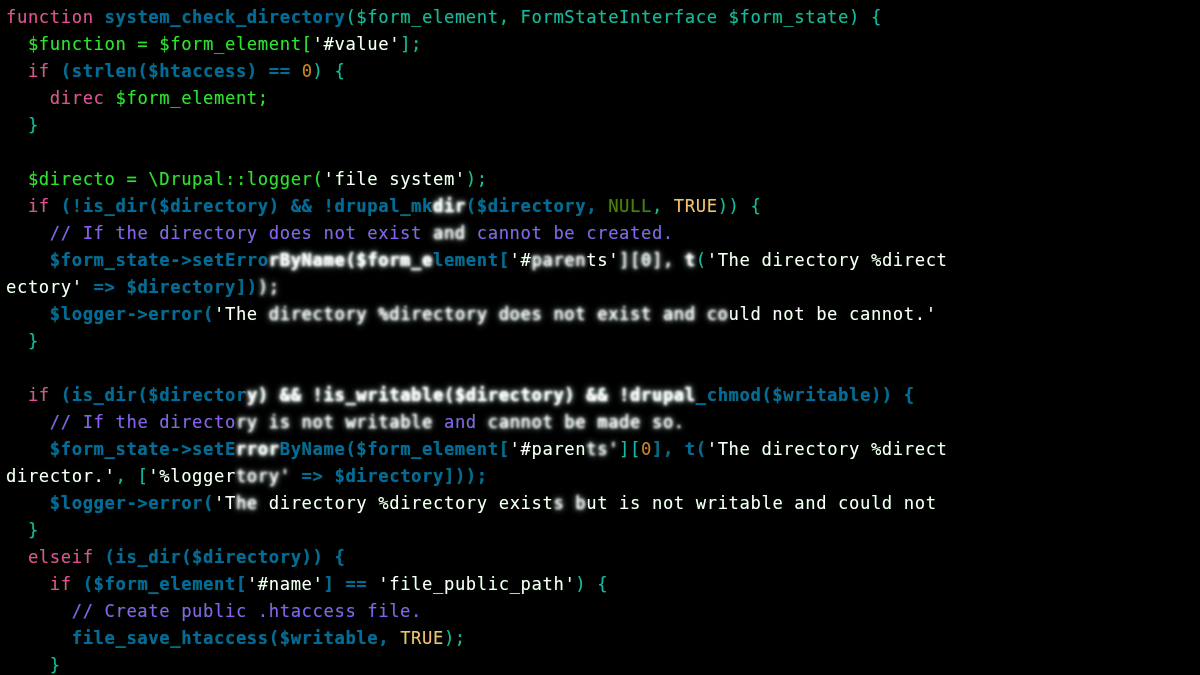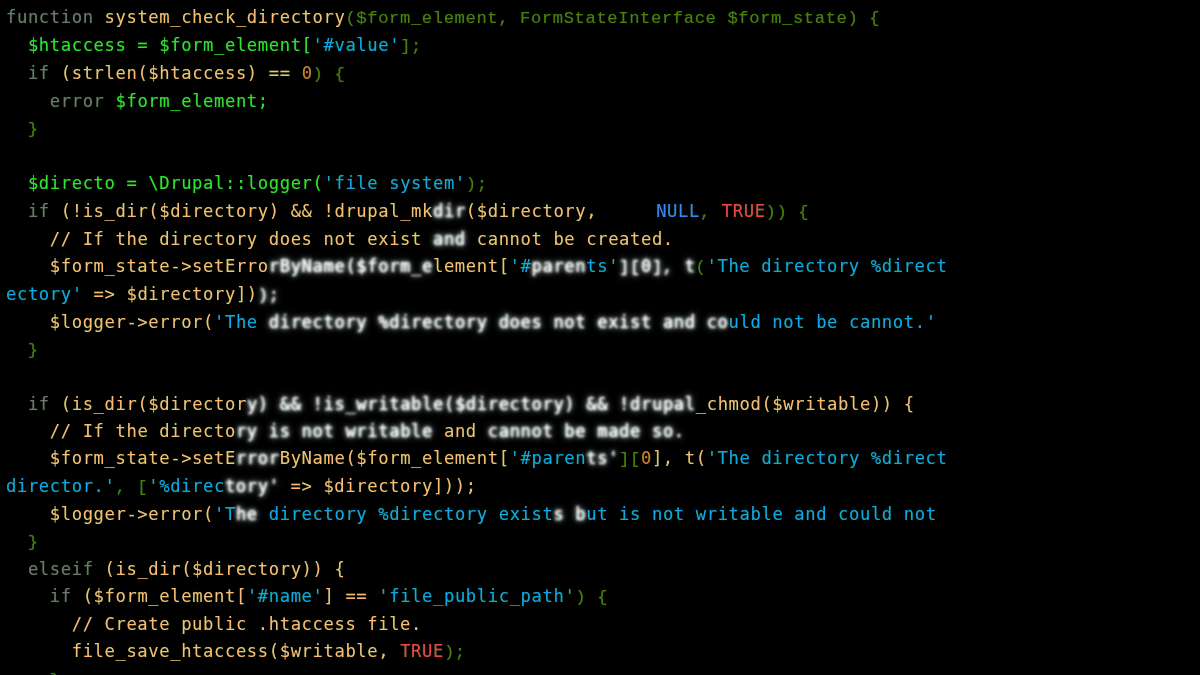--- a/index.html
+++ b/index.html
@@ -14,55 +14,55 @@
     margin: 0;
     padding: 4px 0 0 6px;
     font-family: "Menlo", "Consolas", "DejaVu Sans Mono", monospace;
     font-size: 17.2px;
     line-height: 27px;
     letter-spacing: 0.6px;
     white-space: pre;
     color: #2fe22f;
     text-shadow: 0 0 1px rgba(47,226,47,0.4);
   }
-  .kw   { color: #737373; margin-top: 45px; }       
-  .fn   { color: #fdba74; }       
+  .kw   { color: #ec4899; margin-top: 45px; }       
+  .fn   { color: #0369a1; font-weight: bold; }       
   .var  { color: #2fe22f; }       
-  .pun  { color: #4d7c0f; font-family: Liberation Mono, monospace; }       
-  .str  { color: #0ea5e9; }       
+  .pun  { color: #14b8a6; }       
+  .str  { color: #ffffff; }       
   .num  { color: #d97a2a; }       
-  .null { color: #3b82f6; margin-left: 48px; }
-  .bool { color: #ef4444; }
-  .cmt  { color: #fdba74; font-style: normal; margin-top: 12px; }       
+  .null { color: #4d7c0f; }
+  .bool { color: #fdba74; }
+  .cmt  { color: #8b5cf6; font-style: normal; margin-top: 12px; }       
   .bright {
     color: #ffffff !important;
     filter: blur(1.2px);
     text-shadow: 0 0 3px #fff, 0 0 6px #cfe;
   }
 </style>
 </head>
 <body>
 
 <pre class="code"><span class="kw">function</span><span class="fn"> system_check_directory</span><span class="pun">($form_element, FormStateInterface $form_state) {</span>
-<span class="var">  $htaccess = $form_element[</span><span class="str">'#value'</span><span class="pun">];</span>
+<span class="var">  $function = $form_element[</span><span class="str">'#value'</span><span class="pun">];</span>
 <span>  </span><span class="kw">if</span><span class="fn"> (strlen($htaccess) == </span><span class="num">0</span><span class="pun">) {</span>
-<span>    </span><span class="kw">error</span><span class="var"> $form_element;</span>
+<span>    </span><span class="kw">direc</span><span class="var"> $form_element;</span>
 <span class="pun">  }</span>
 <span></span>
 <span class="var">  $directo = \Drupal::logger(</span><span class="str">'file system'</span><span class="pun">);</span>
 <span>  </span><span class="kw">if</span><span class="fn"> (!is_dir($directory) &amp;&amp; !drupal_mk</span><span class="fn bright">dir</span><span class="fn">($directory, </span><span class="null">NULL</span><span class="pun">, </span><span class="bool">TRUE</span><span class="pun">)) {</span>
 <span>    </span><span class="cmt">// If the directory does not exist </span><span class="cmt bright">and</span><span class="cmt"> cannot be created.</span>
 <span class="fn">    $form_state-&gt;setErro</span><span class="fn bright">rByName($form_e</span><span class="fn">lement[</span><span class="str">'#</span><span class="str bright">paren</span><span class="str">ts'</span><span class="pun bright">][</span><span class="num bright">0</span><span class="pun bright">], </span><span class="fn bright">t</span><span class="pun">(</span><span class="str">'The directory %direct</span>
 <span class="str">ectory'</span><span class="fn"> =&gt; $directory])</span><span class="pun bright">);</span>
 <span class="fn">    $logger-&gt;error(</span><span class="str">'The </span><span class="str bright">directory %directory does not exist and co</span><span class="str">uld not be cannot.'</span>
 <span class="pun">  }</span>
 <span></span>
 <span>  </span><span class="kw">if</span><span class="fn"> (is_dir($director</span><span class="fn bright">y) &amp;&amp; !is_writable($directory) &amp;&amp; !drupal</span><span class="fn">_chmod($writable)) {</span>
 <span>    </span><span class="cmt">// If the directo</span><span class="cmt bright">ry is not writable</span><span class="cmt"> and </span><span class="cmt bright">cannot be made so.</span>
 <span class="fn">    $form_state-&gt;setE</span><span class="fn bright">rror</span><span class="fn">ByName($form_element[</span><span class="str">'#paren</span><span class="str bright">ts'</span><span class="pun">][</span><span class="num">0</span><span class="fn">], t(</span><span class="str">'The directory %direct</span>
-<span class="str">director.'</span><span class="pun">, [</span><span class="str">'%direc</span><span class="str bright">tory'</span><span class="fn"> =&gt; $directory]));</span>
+<span class="str">director.'</span><span class="pun">, [</span><span class="str">'%logger</span><span class="str bright">tory'</span><span class="fn"> =&gt; $directory]));</span>
 <span class="fn">    $logger-&gt;error(</span><span class="str">'T</span><span class="str bright">he</span><span class="str"> directory %directory exist</span><span class="str bright">s b</span><span class="str">ut is not writable and could not </span>
 <span class="pun">  }</span>
 <span>  </span><span class="kw">elseif</span><span class="fn"> (is_dir($directory)) {</span>
 <span>    </span><span class="kw">if</span><span class="fn"> ($form_element[</span><span class="str">'#name'</span><span class="fn">] == </span><span class="str">'file_public_path'</span><span class="pun">) {</span>
 <span>      </span><span class="cmt">// Create public .htaccess file.</span>
 <span class="fn">      file_save_htaccess($writable, </span><span class="bool">TRUE</span><span class="pun">);</span>
 <span class="pun">    }</span></pre>
 
 </body></html>

